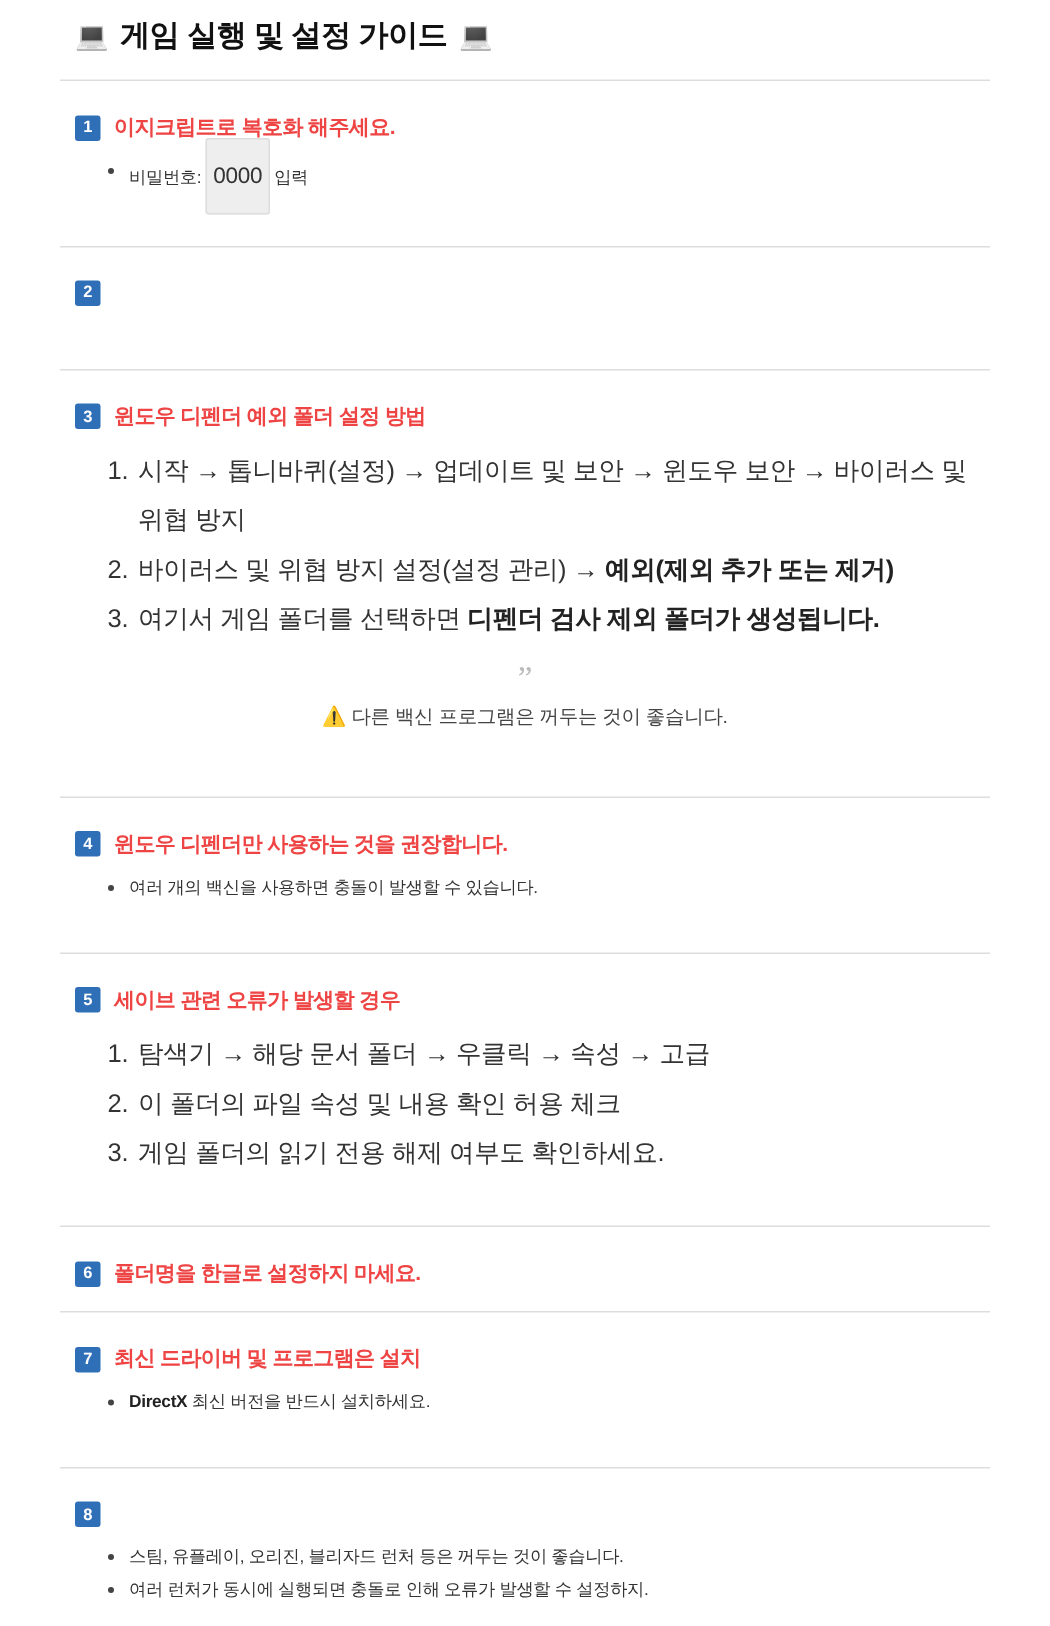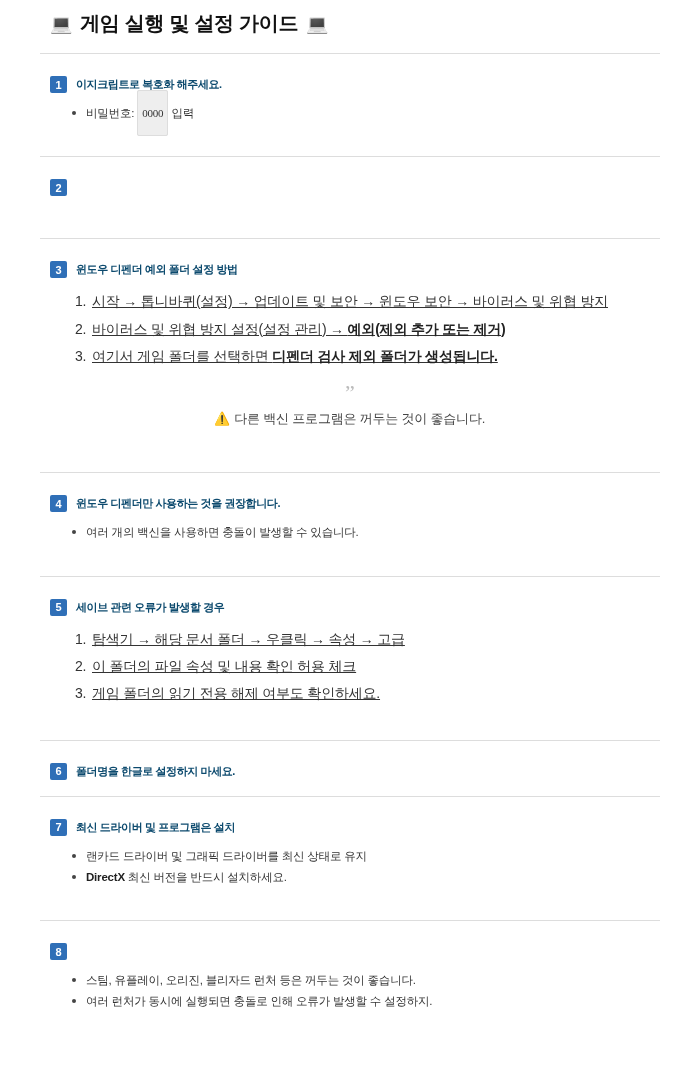--- a/index.html
+++ b/index.html
@@ -52,23 +52,23 @@
     width: 17px;
     height: 17px;
     background: #2f6fb7;
     color: #ffffff;
     font-size: 11px;
     font-weight: bold;
     border-radius: 2px;
     flex: none;
   }
   .sec-title {
-    font-size: 11px;
-    font-weight: bold;
-    color: #0c4a6e;
+    font-size: 14px;
+    font-weight: bold;
+    color: #ef4444;
     letter-spacing: -0.4px;
   }
   .body-block {
     margin: 10px 0 0 0;
     padding: 0 0 16px 0;
   }
   ul.bullets {
     margin: 0;
     padding-left: 46px;
     list-style: none;
@@ -86,36 +86,35 @@
     left: -14px;
     top: 8px;
     width: 4px;
     height: 4px;
     border-radius: 50%;
     background: #444444;
   }
   ol.steps {
     margin: 0;
     padding-left: 50px;
-    font-size: 14px;
+    font-size: 17px;
     line-height: 1.95;
     color: #333333;
     letter-spacing: -0.2px;
-    text-decoration: underline;
   }
   ol.steps li {
     padding-left: 2px;
   }
   code.kbd {
-    font-family: Liberation Serif, serif;
+    font-family: Liberation Sans, sans-serif;
     background: #eeeeee;
     border: 1px solid #dddddd;
     border-radius: 2px;
     padding: 16px 4px;
-    font-size: 11px;
+    font-size: 15px;
     color: #333333;
   }
   .bold-inline {
     font-weight: bold;
     color: #222222;
   }
   .quote-block {
     text-align: center;
     margin: 16px 0 4px 0;
     padding-bottom: 8px;
@@ -234,21 +233,20 @@
     <hr class="rule">
   </div>
 
   <div class="section">
     <div class="sec-head">
       <span class="num-badge">7</span>
       <span class="sec-title">최신 드라이버 및 프로그램은 설치</span>
     </div>
     <div class="body-block">
       <ul class="bullets">
-        <li>랜카드 드라이버 및 그래픽 드라이버를 최신 상태로 유지</li>
         <li>
           <span class="bold-inline">DirectX</span><span> 최신 버전을 반드시 설치하세요.</span>
         </li>
       </ul>
     </div>
     <hr class="rule">
   </div>
 
   <div class="section">
     <div class="sec-head">

